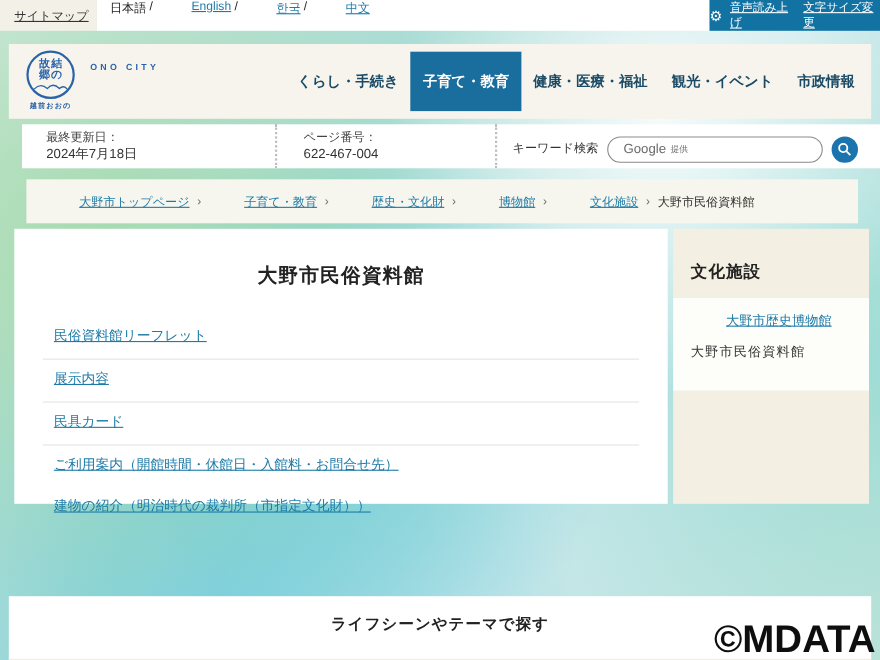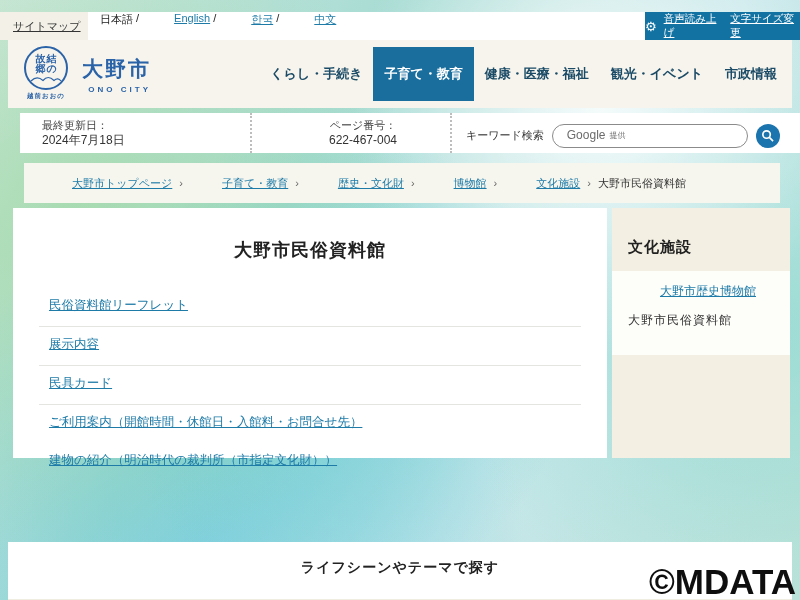--- a/index.html
+++ b/index.html
@@ -14,21 +14,21 @@
       radial-gradient(circle at 75% 18%, rgba(255,255,255,.85), transparent 32%),
       radial-gradient(circle at 96% 55%, rgba(120,212,200,.5), transparent 38%),
       radial-gradient(circle at 25% 92%, rgba(95,198,221,.6), transparent 40%),
       linear-gradient(120deg,#cfe9e0 0%,#a8dcd4 35%,#c6e7ea 65%,#bfe3da 100%);
   }
   a { cursor:pointer; }
   .u { text-decoration:underline; }
   .link { color:#1e7ba8; text-decoration:underline; cursor:pointer;padding-left:32px; }
 
   
-  .topbar { position:absolute; left:0; top:12px; width:800px; height:28px; display:flex; font-size:11px; }
+  .topbar { position:absolute; left:0; top:0; width:800px; height:28px; display:flex; font-size:11px; }
   .tb-left { background:#f2f0e7; width:88px; display:flex; align-items:center; padding-left:13px; }
   .tb-left a { color:#333; }
   .tb-mid { background:#fff; flex:1; display:flex; align-items:flex-start; padding-left:12px; gap:3px; }
   .tb-mid .jp { color:#222; }
   .tb-mid .slash { color:#222; }
   .tb-right { background:#1273a3; width:155px; display:flex; align-items:center; justify-content:center; gap:7px; color:#fff; font-size:10.5px; }
   .tb-right a { color:#fff; }
   .gear { font-size:13px; line-height:1; }
 
   
@@ -43,21 +43,21 @@
   .cityname .en { font-size:8px; font-weight:bold; letter-spacing:3px; margin-top:2px;text-align:right; }
   .nav { position:absolute; right:4px; top:0; height:100%; display:flex; align-items:center; }
   .nav-item { font-size:13px; font-weight:bold; color:#1a4a66; padding:18px 11px; cursor:pointer; white-space:nowrap; }
   .nav-item.active { background:#1a6e9d; color:#fff; }
 
   
   .metabar { position:absolute; left:20px; top:113px; width:784px; height:40px; background:#fff; display:flex; align-items:stretch; }
   .meta-col { padding:5px 0 0 22px; font-size:11px; color:#444; line-height:15px; }
   .meta-col .val { font-size:12px; color:#333; }
   .mc1 { width:230px; }
-  .mc2 { width:200px; border-left:2px dotted #bdbdbd; padding-left:24px;text-align:center; }
+  .mc2 { width:200px; border-left:2px dotted #bdbdbd; padding-left:24px; }
   .mc3 { flex:1; border-left:2px dotted #bdbdbd; display:flex; align-items:center; padding-left:14px; gap:8px; }
   .search-label { font-size:11px; color:#333; }
   .search-pill { width:196px; height:24px; border:1px solid #8b8b8b; border-radius:13px; background:#fff;
       display:flex; align-items:center; padding-left:14px; gap:4px; cursor:text; }
   .search-pill .g { font-size:12px; color:#6b6b6b; }
   .search-pill .prov { font-size:8px; color:#6b6b6b; }
   .search-btn { width:24px; height:24px; border-radius:50%; background:#1b74ad; border:none; display:flex; align-items:center; justify-content:center; cursor:pointer; }
 
   
   .breadcrumb { position:absolute; left:24px; top:163px; width:756px; height:40px; background:#f7f6ee;
@@ -122,21 +122,20 @@
         <span>郷</span>
         <span>の</span>
       </div>
       <svg width="32" height="8" viewBox="0 0 32 8">
         <path d="M1 7 Q7 1 13 6.5 Q18 0.5 24 6.5 Q28 3 31 7" stroke="#2b63a8" stroke-width="1.2" fill="none"></path>
       </svg>
     </div>
     <div class="emblem-tagline">越前おおの</div>
   </div>
   <div class="cityname">
-    <div class="jp">大野市</div>
     <div class="en">ONO CITY</div>
   </div>
   <div class="nav">
     <div class="nav-item">くらし・手続き</div>
     <div class="nav-item active">子育て・教育</div>
     <div class="nav-item">健康・医療・福祉</div>
     <div class="nav-item">観光・イベント</div>
     <div class="nav-item">市政情報</div>
   </div>
 </div>

